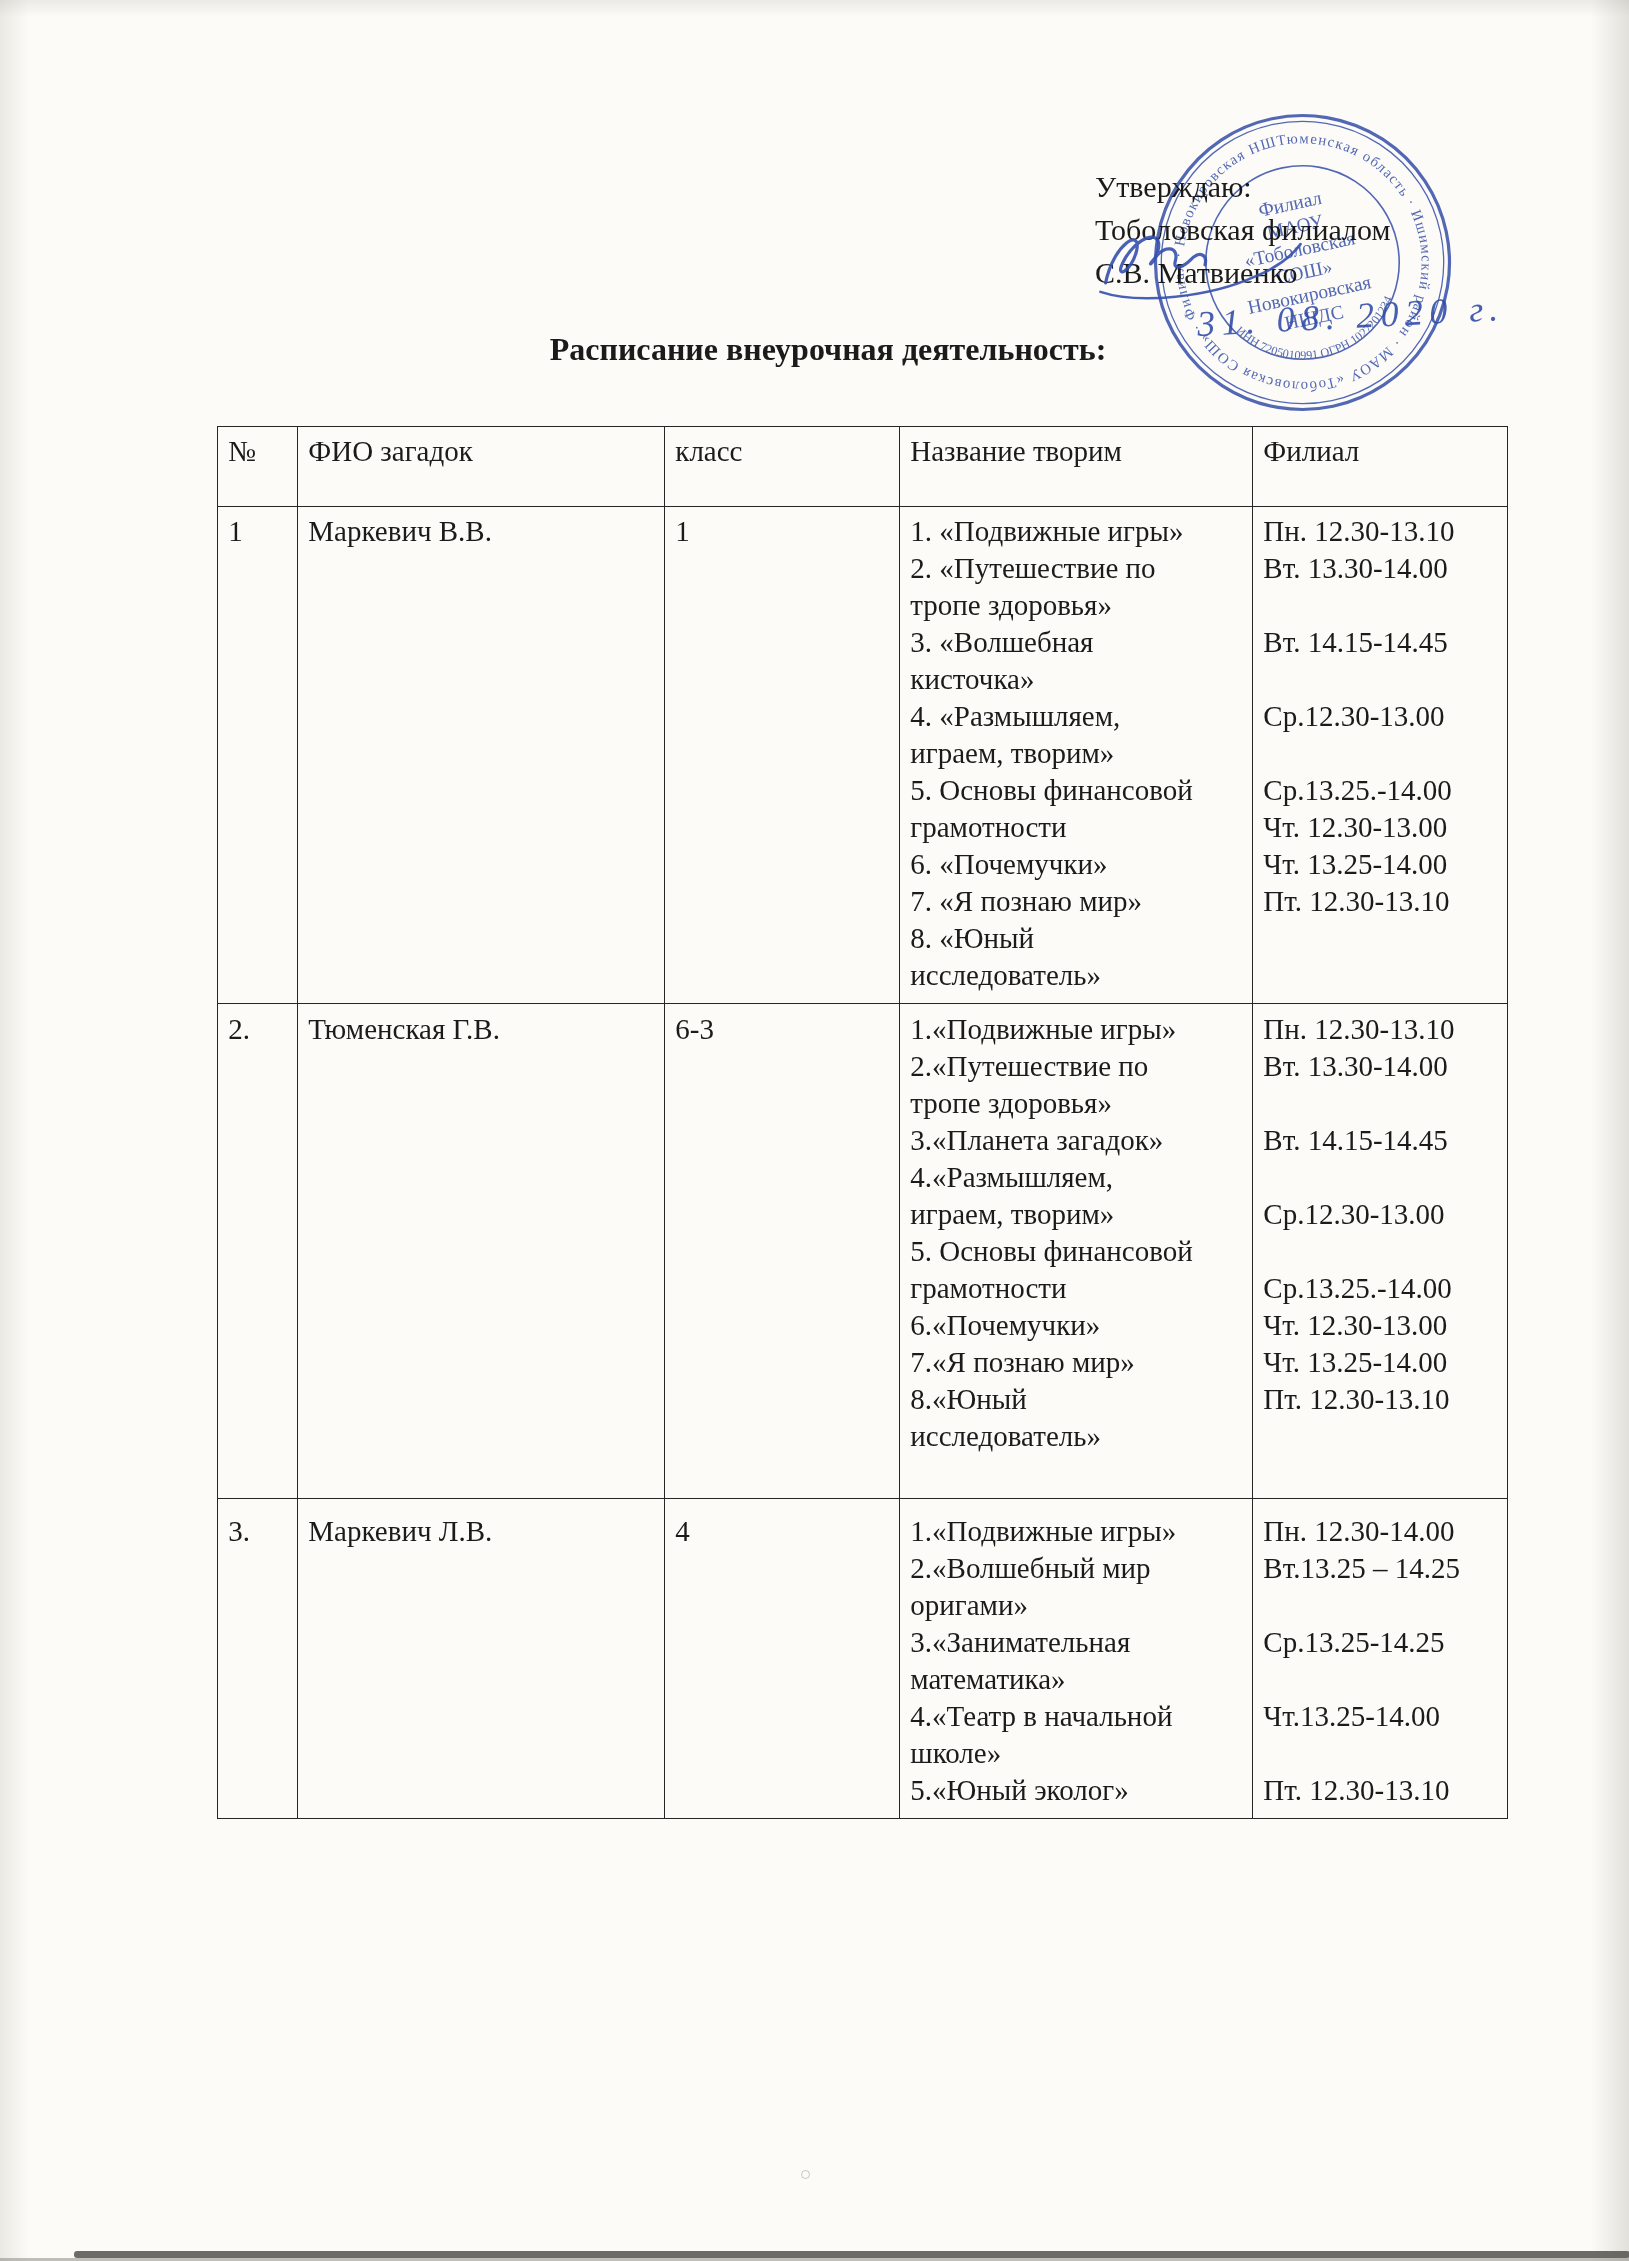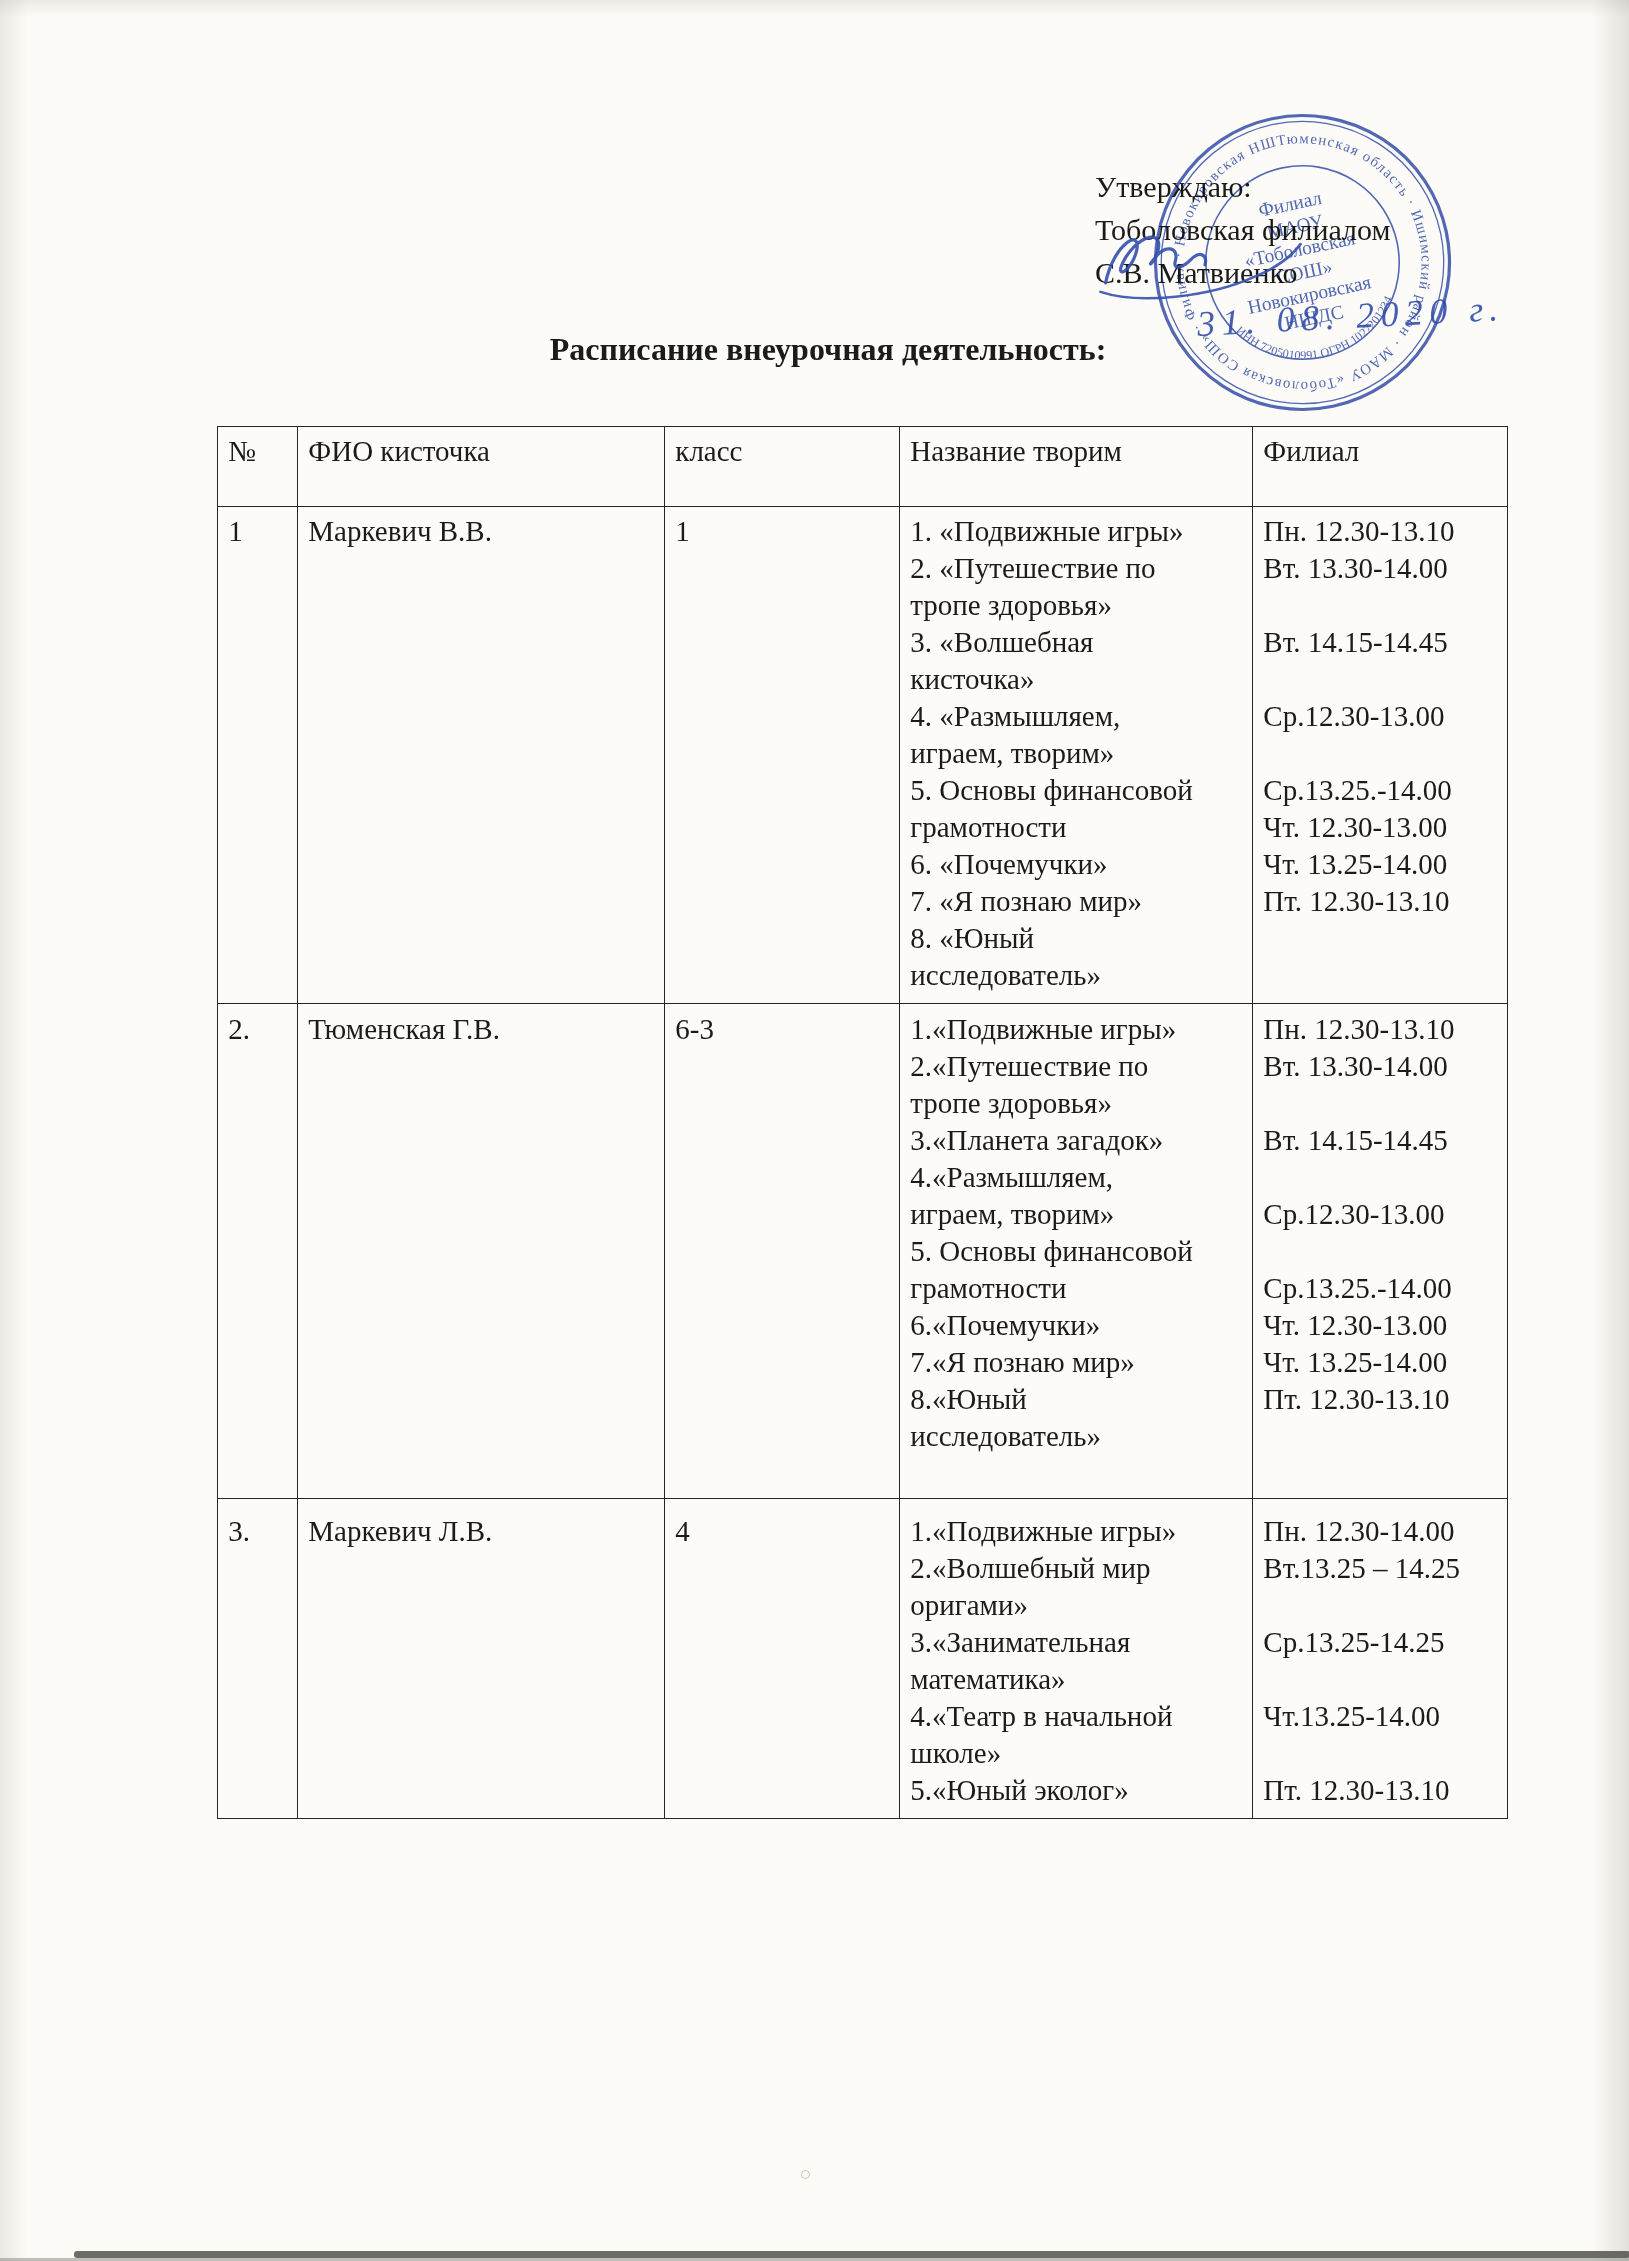--- a/index.html
+++ b/index.html
@@ -109,21 +109,21 @@
     <colgroup>
       <col style="width:80px">
         <col style="width:367px">
         <col style="width:235px">
         <col style="width:353px">
         <col style="width:255px">
     </colgroup>
     <thead>
       <tr>
         <th>№</th>
-        <th>ФИО кисточка</th>
+        <th>ФИО загадок</th>
         <th>класс</th>
         <th>Название творим</th>
         <th>Филиал</th>
       </tr>
     </thead>
     <tbody>
       <tr class="row-1">
         <td>1</td>
         <td>Маркевич В.В.</td>
         <td>1</td>

